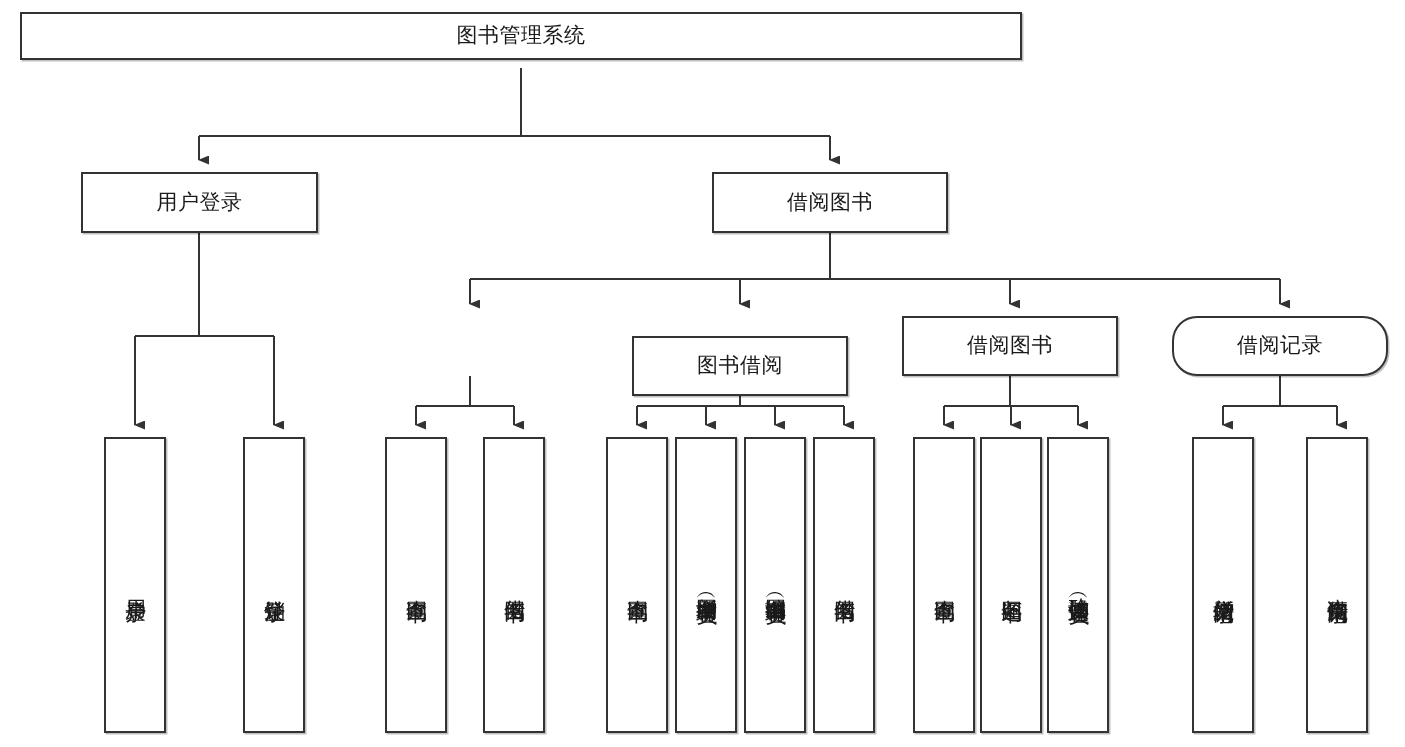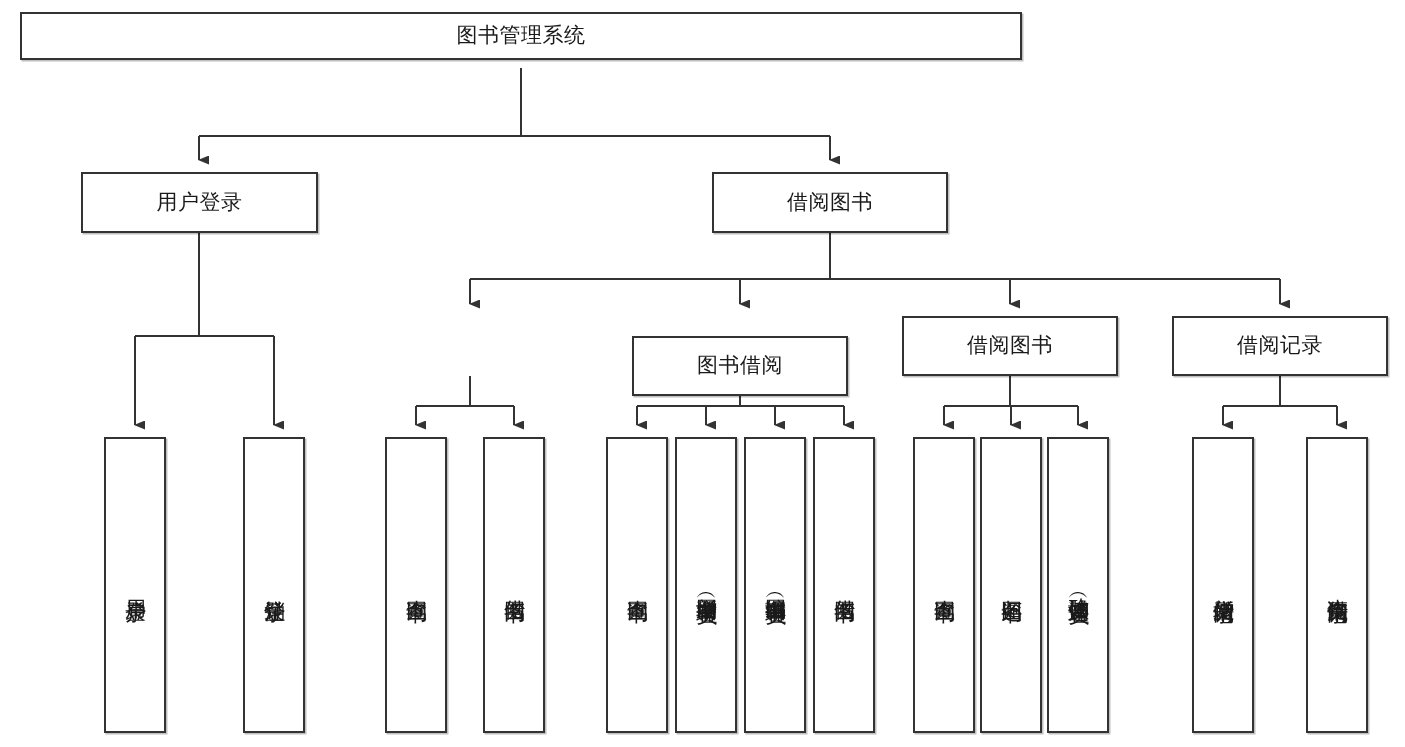--- a/index.html
+++ b/index.html
@@ -130,21 +130,21 @@
   <div class="node" id="node-l2-1" style="left: 712px; top: 172px; width: 236px; height: 61px;">
     <span class="label">借阅图书</span>
   </div>
 
   <div class="node" id="node-l3-1" style="left: 632px; top: 336px; width: 216px; height: 60px;">
     <span class="label">图书借阅</span>
   </div>
   <div class="node" id="node-l3-2" style="left: 902px; top: 316px; width: 216px; height: 60px;">
     <span class="label">借阅图书</span>
   </div>
-  <div class="node" id="node-l3-3" style="left: 1172px; top: 316px; width: 216px; height: 60px;">
+  <div class="node" id="node-l3-3" style="left: 1172px; top: 316px; width: 216px; height: 60px; border-radius: 25px;">
     <span class="label">借阅记录</span>
   </div>
 
   <div class="node vertical" id="node-leaf-0" style="left: 104px; top: 437px; width: 62px; height: 296px;">
     <span class="label">用户登录</span>
   </div>
   <div class="node vertical" id="node-leaf-1" style="left: 243px; top: 437px; width: 62px; height: 296px;">
     <span class="label">注销登录</span>
   </div>
   <div class="node vertical" id="node-leaf-2" style="left: 385px; top: 437px; width: 62px; height: 296px;">

